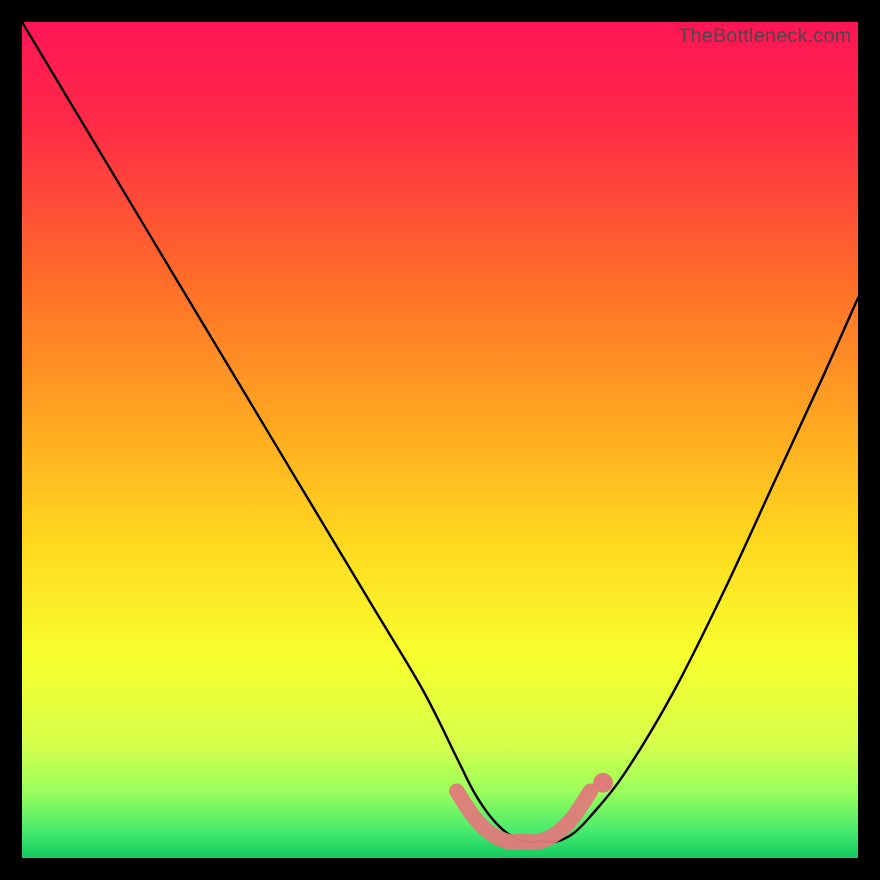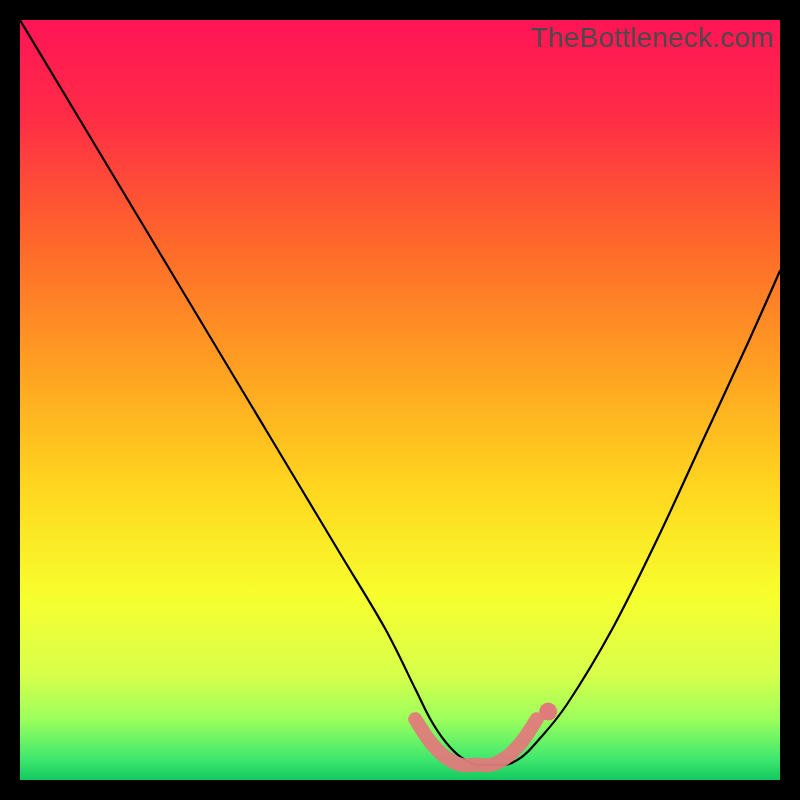--- a/index.html
+++ b/index.html
@@ -20,21 +20,21 @@
   }
   .gradient-bg {
     position: absolute;
     inset: 0;
   }
   .watermark {
     position: absolute;
     top: 2px;
     right: 6px;
     font-family: Arial, Helvetica, sans-serif;
-    font-size: 28px;
+    font-size: 18px;
     font-weight: 500;
     color: #4a4a4a;
     letter-spacing: 0.2px;
   }
   svg.curve {
     position: absolute;
     inset: 0;
   }
 </style>
 </head>

